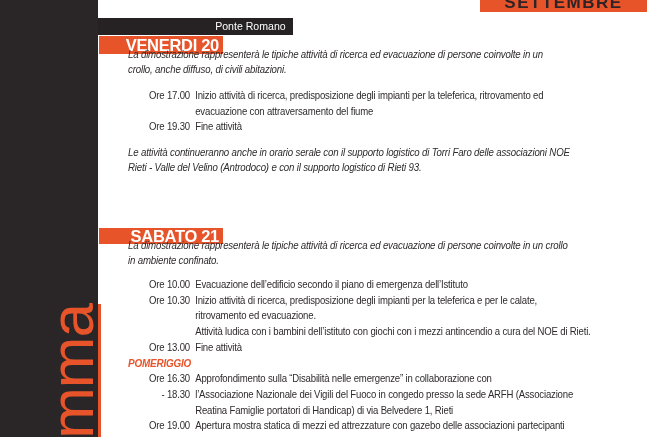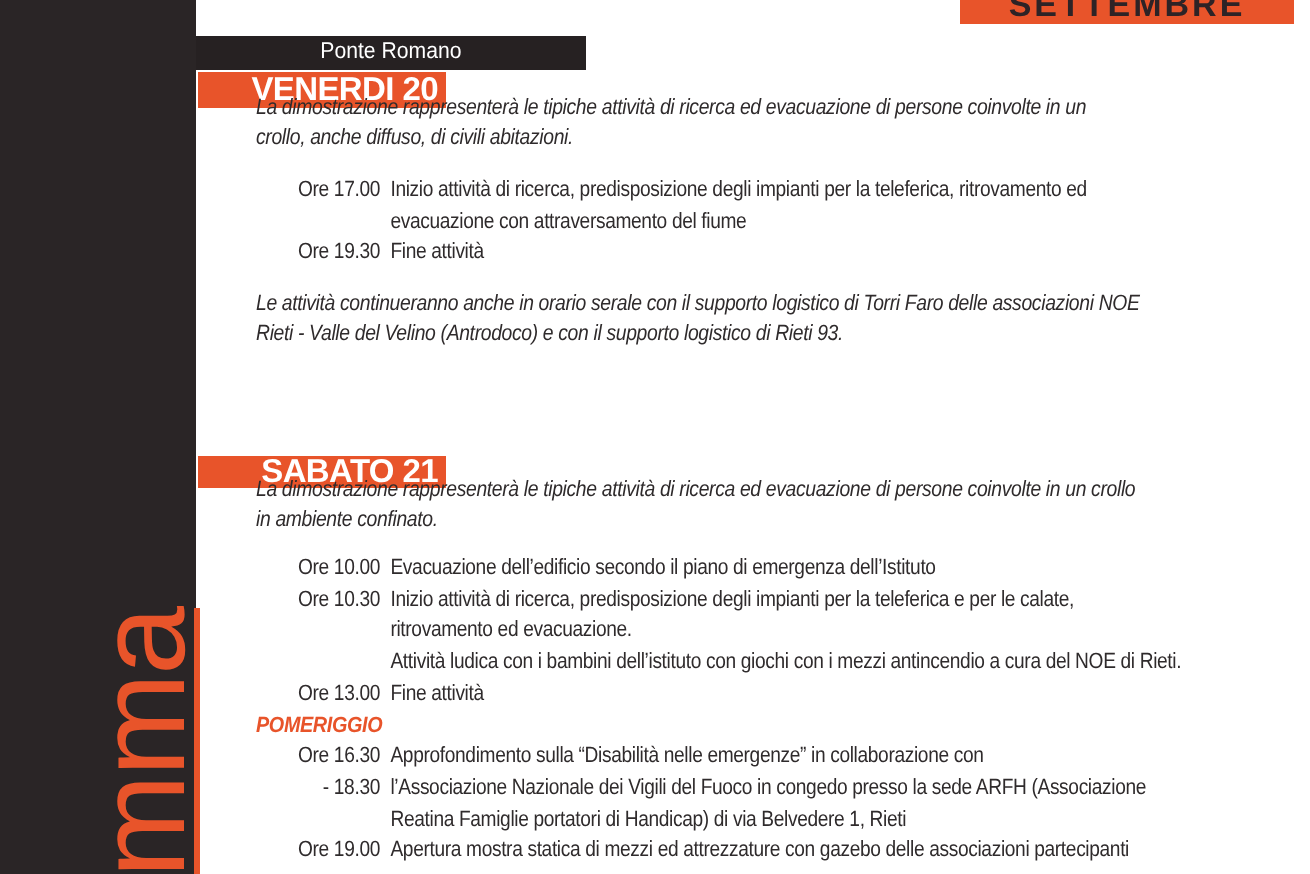--- a/index.html
+++ b/index.html
@@ -66,21 +66,21 @@
 
   <div class="vert">programma</div>
 
   <div class="month">
     <span>SETTEMBRE</span>
   </div>
 
   <div class="daybox" style="top:0; height:18px; line-height:19px;">
     <span>VENERDI 20</span>
   </div>
-  <div class="locbar" style="top:18px;text-align:center;">
+  <div class="locbar" style="top:18px;">
     <span class="cond-r">Ponte Romano</span>
   </div>
 
   <div class="para" style="top:47px;">La dimostrazione rappresenterà le tipiche attività di ricerca ed evacuazione di persone coinvolte in un
 crollo, anche diffuso, di civili abitazioni.</div>
 
   <div class="sched s1" style="top:88px;">
     <div class="srow">
       <div class="stime">Ore 17.00</div>
       <div class="sdesc">Inizio attività di ricerca, predisposizione degli impianti per la teleferica, ritrovamento ed

